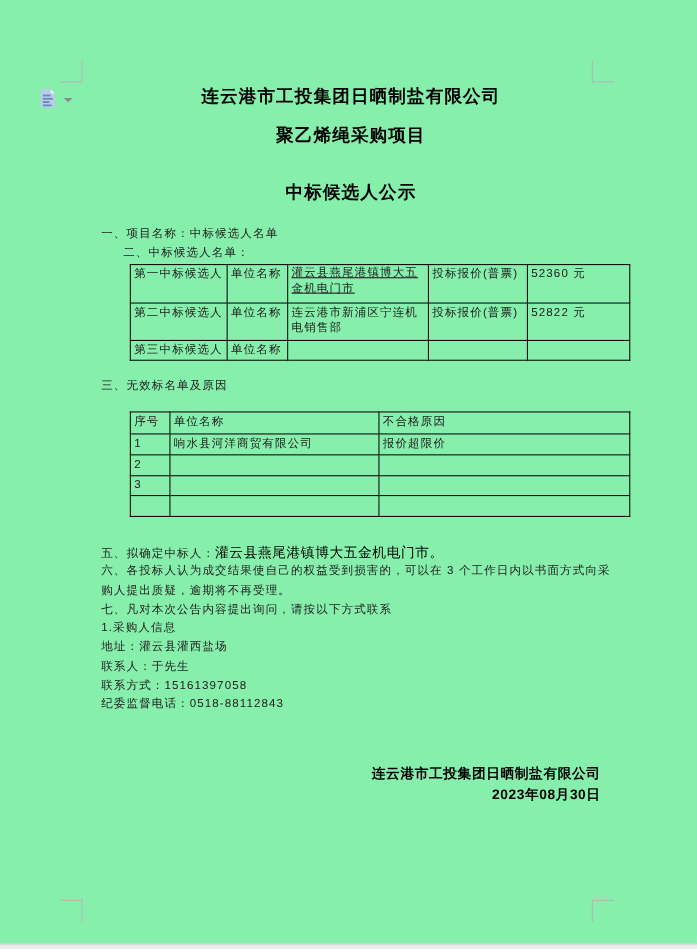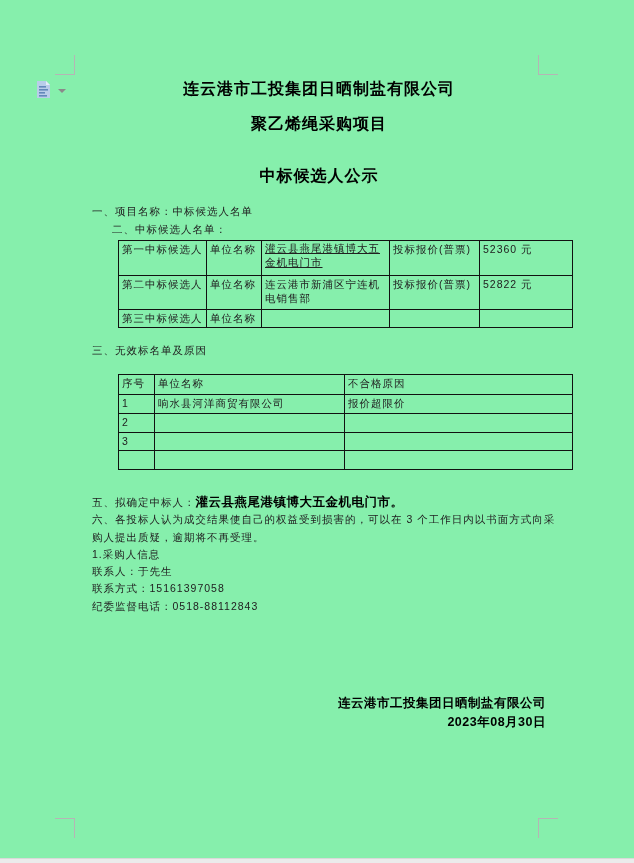--- a/index.html
+++ b/index.html
@@ -36,21 +36,21 @@
     overflow:hidden; word-break:break-all; }
   .candidates { top:240px; }
   .invalid    { top:374px; }
   .cell-company-lg { font-size:12.5px; letter-spacing:0.5px; line-height:16px;
     font-family:"Liberation Serif","DejaVu Serif",serif; color:#000;text-decoration:underline; }
 
   .para { position:absolute; left:92px; top:494px; width:470px; }
   .para .pline { height:17.3px; font-size:10.5px; letter-spacing:1px;
     line-height:17.3px; white-space:nowrap; color:#212121; }
   .big-serif { font-size:12.5px; letter-spacing:0.5px;
-    font-family:"Liberation Serif","DejaVu Serif",serif; color:#000;font-weight:bold; }
+    font-family:"Liberation Serif","DejaVu Serif",serif; color:#000; }
 
   .signature { position:absolute; left:92px; top:694px; width:454px; text-align:right;
     font-weight:bold; font-size:12.5px; line-height:18.5px; color:#000; letter-spacing:0.5px; }
 
   .bottom-gap { position:absolute; left:0; right:0; bottom:0; height:4px;
     background:#ebebeb; border-top:1px solid #d9d9d9; }
 </style>
 </head>
 <body>
 
@@ -149,21 +149,23 @@
       <td></td>
       <td></td>
     </tr>
   </tbody>
     </table>
 
   <div class="para">
     <div class="pline"><span>五、拟确定中标人：</span><span class="big-serif">灌云县燕尾港镇博大五金机电门市。</span></div>
     <div class="pline">六、各投标人认为成交结果使自己的权益受到损害的，可以在 3 个工作日内以书面方式向采</div>
     <div class="pline">购人提出质疑，逾期将不再受理。</div>
+    <div class="pline">七、凡对本次公告内容提出询问，请按以下方式联系</div>
     <div class="pline">1.采购人信息</div>
+    <div class="pline">地址：灌云县灌西盐场</div>
     <div class="pline">联系人：于先生</div>
     <div class="pline">联系方式：15161397058</div>
     <div class="pline">纪委监督电话：0518-88112843</div>
   </div>
 
   <div class="signature">
     <div>连云港市工投集团日晒制盐有限公司</div>
     <div>2023年08月30日</div>
   </div>
 

